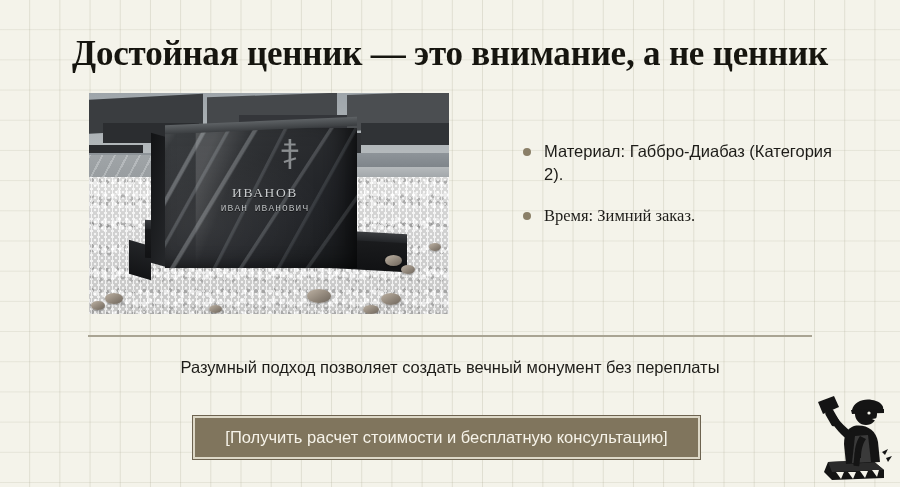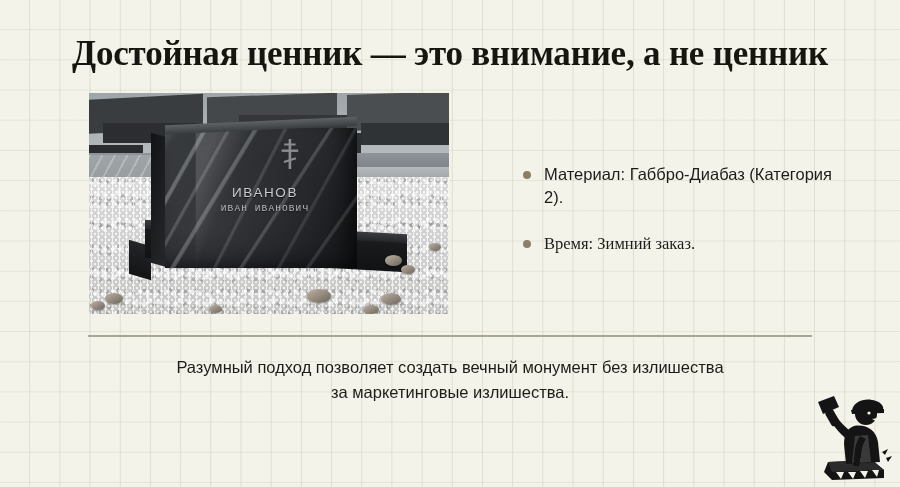--- a/index.html
+++ b/index.html
@@ -179,21 +179,21 @@
     left: 190px; top: 44px;
     width: 22px; height: 34px;
     opacity: 0.62;
   }
   .ph-name {
     position: absolute;
     left: 96px; top: 92px;
     width: 160px;
     text-align: center;
     color: #c9ccce;
-    font-family: Liberation Sans, sans-serif;
+    font-family: Liberation Serif, serif;
     font-size: 13.5px;
     letter-spacing: 1.6px;
     text-shadow: 0 1px 0 rgba(0,0,0,0.65);
   }
   .ph-subname {
     position: absolute;
     left: 86px; top: 110px;
     width: 180px;
     text-align: center;
     color: #b9bcbe;
@@ -218,21 +218,20 @@
     top: 140px;
     width: 330px;
   }
   .bullet {
     position: relative;
     padding-left: 26px;
     margin-bottom: 18px;
     color: #1d1c18;
     font-size: 16.5px;
     line-height: 23px;
-    margin-top: 23px;
   }
   .bullet:last-child { margin-bottom: 0; font-family: Liberation Serif, serif; }
   .bullet .dot {
     position: absolute;
     left: 5px;
     top: 8px;
     width: 8px;
     height: 8px;
     border-radius: 50%;
     background: #8a7f68;
@@ -350,24 +349,24 @@
     </div>
     <div class="bullet">
       <span class="dot"></span>
       <span>Время: Зимний заказ.</span>
     </div>
   </div>
 
   <div id="divider"></div>
 
   <div id="caption">
-    <div>Разумный подход позволяет создать вечный монумент без излишества</div>
-    <div>за маркетинговые излишества.</div>
+    <div>Разумный подход позволяет создать вечный монумент без переплаты</div>
   </div>
 
+  <div id="cta">[Получить расчет стоимости и бесплатную консультацию]</div>
 
   <svg id="logo" viewBox="0 0 84 90">
     <g fill="#141414">
 
       <path d="M20 70 L64 68 L76 78 L76 86 L24 88 L16 80 Z"></path>
       <path d="M20 70 L64 68 L76 78 L24 80 Z" fill="#2b2b2b"></path>
       <g fill="#f4f3ea">
         <path d="M28 80 L33 87 L36 80 Z"></path>
         <path d="M40 80 L45 87 L48 80 Z"></path>
         <path d="M52 79 L57 86 L60 79 Z"></path>

